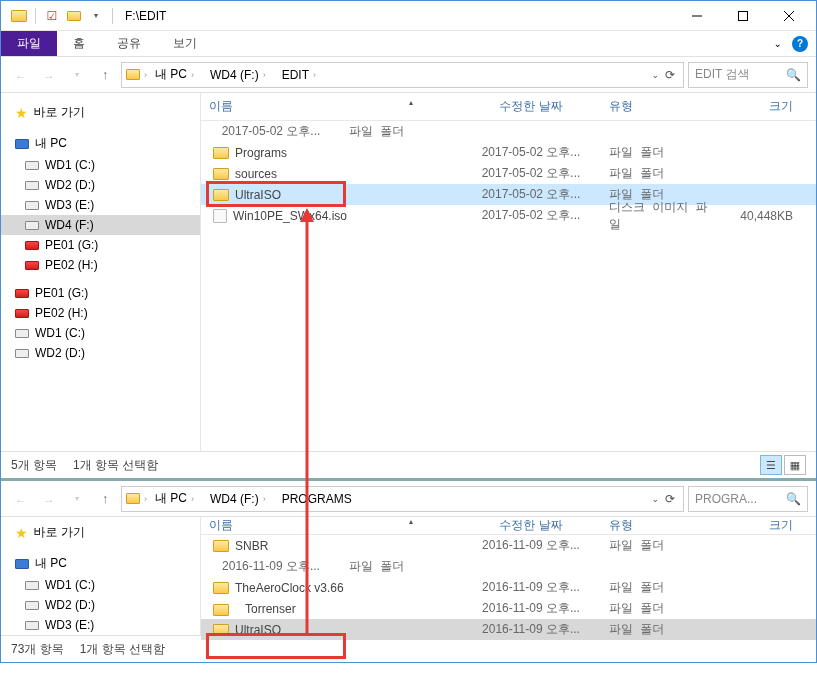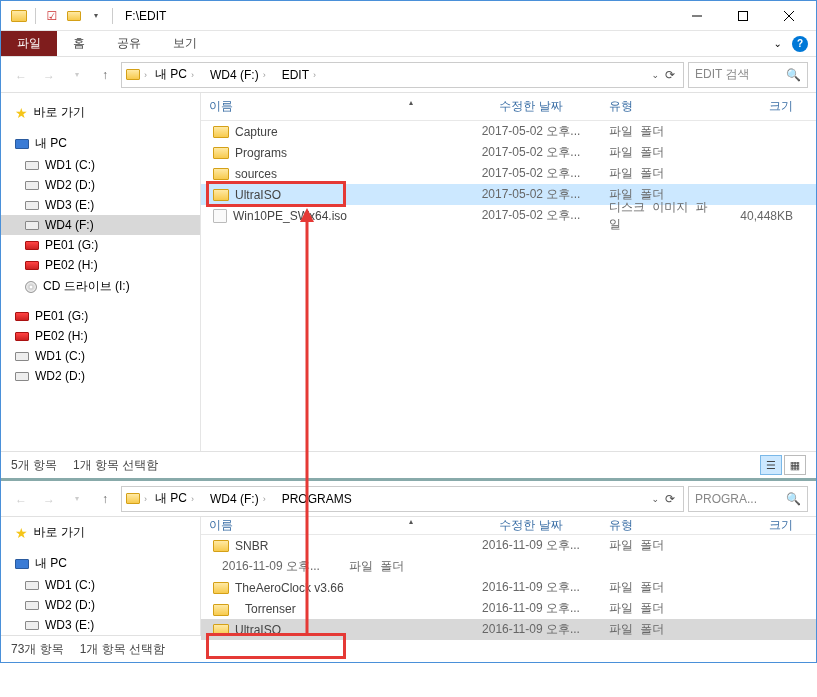--- a/index.html
+++ b/index.html
@@ -9,21 +9,21 @@
 .titlebar { height: 30px; background: #fff; display: flex; align-items: center; padding: 0 4px; border-bottom: 1px solid #e5e5e5; }
 .titlebar .qat { display: flex; align-items: center; gap: 2px; padding: 0 4px; }
 .titlebar .qat-icon { width: 20px; height: 20px; display: flex; align-items: center; justify-content: center; }
 .titlebar .divider { width: 1px; height: 16px; background: #ccc; margin: 0 4px; }
 .titlebar .title { padding-left: 4px; flex: 1; }
 .titlebar .win-controls { display: flex; }
 .titlebar .win-btn { width: 46px; height: 28px; display: flex; align-items: center; justify-content: center; }
 
 .ribbon-tabs { height: 26px; display: flex; align-items: stretch; border-bottom: 1px solid #e1e1e1; position: relative; }
 .ribbon-tab { padding: 0 16px; display: flex; align-items: center; color: #444; }
-.ribbon-tab.file { background: #7f1d1d; color: #fff; }
+.ribbon-tab.file { background: #4c1d95; color: #fff; }
 .ribbon-expand { margin-left: auto; display: flex; align-items: center; gap: 10px; padding-right: 8px; }
 .help-icon { width: 16px; height: 16px; border-radius: 50%; background: #0078d7; color: #fff; display: flex; align-items: center; justify-content: center; font-size: 10px; font-weight: bold; }
 
 .navbar { height: 36px; display: flex; align-items: center; gap: 4px; padding: 4px 8px; border-bottom: 1px solid #e1e1e1; }
 .nav-btn { width: 24px; height: 24px; display: flex; align-items: center; justify-content: center; color: #666; }
 .nav-btn.disabled { color: #ccc; }
 .addressbar { flex: 1; height: 26px; border: 1px solid #ccc; display: flex; align-items: center; padding: 0 4px; gap: 4px; }
 .crumb { display: flex; align-items: center; padding: 0 4px; }
 .crumb .chev { color: #999; padding: 0 4px; font-size: 9px; }
 .addr-controls { margin-left: auto; display: flex; align-items: center; gap: 2px; color: #555; }
@@ -179,24 +179,20 @@
             <span>WD4 (F:)</span>
           </div>
           <div class="side-item">
             <span class="drive-icon red"></span>
             <span>PE01 (G:)</span>
           </div>
           <div class="side-item">
             <span class="drive-icon red"></span>
             <span>PE02 (H:)</span>
           </div>
-          <div class="side-item">
-            <span class="cd-icon"></span>
-            <span>CD 드라이브 (I:)</span>
-          </div>
         </div>
     <div style="height:8px"></div>
     <div id="extra1">
           <div class="side-item root">
             <span class="drive-icon red"></span>
             <span>PE01 (G:)</span>
           </div>
           <div class="side-item root">
             <span class="drive-icon red"></span>
             <span>PE02 (H:)</span>
@@ -216,24 +212,20 @@
       <div class="col col-name">
             <span>이름</span>
             <span class="sort-ind">▴</span>
           </div>
       <div class="col col-date">수정한 날짜</div>
       <div class="col col-type">유형</div>
       <div class="col col-size">크기</div>
     </div>
     <div class="rows" id="rows1">
           <div class="row">
-      <div class="col col-name" style="display:flex;align-items:center;gap:6px;padding-left:12px">
-              <span class="folder-icon"></span>
-              <span>Capture</span>
-            </div>
       <div class="col col-date">2017-05-02 오후...</div>
       <div class="col col-type">파일 폴더</div>
       <div class="col col-size"></div>
     </div>
           <div class="row">
       <div class="col col-name" style="display:flex;align-items:center;gap:6px;padding-left:12px">
               <span class="folder-icon"></span>
               <span>Programs</span>
             </div>
       <div class="col col-date">2017-05-02 오후...</div>

